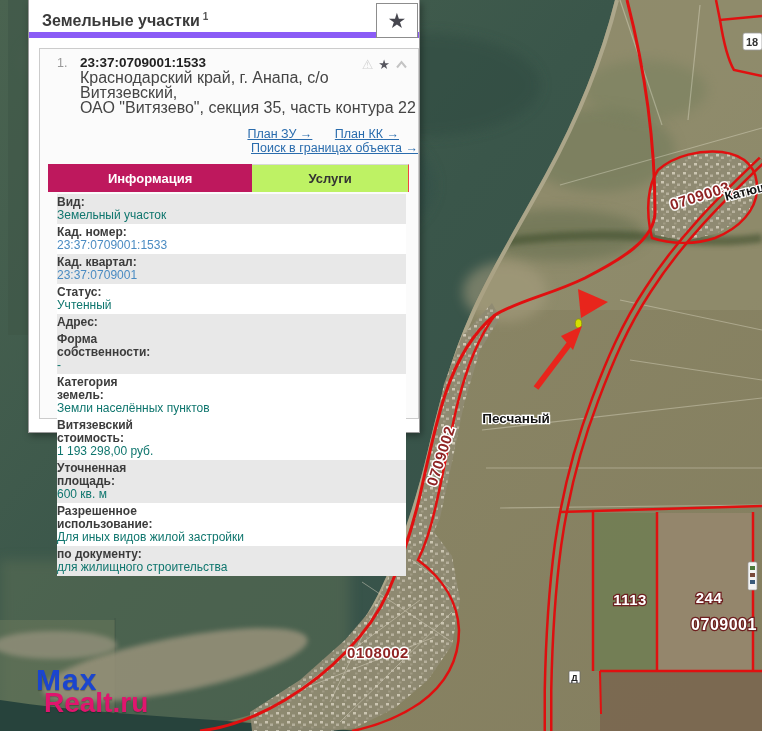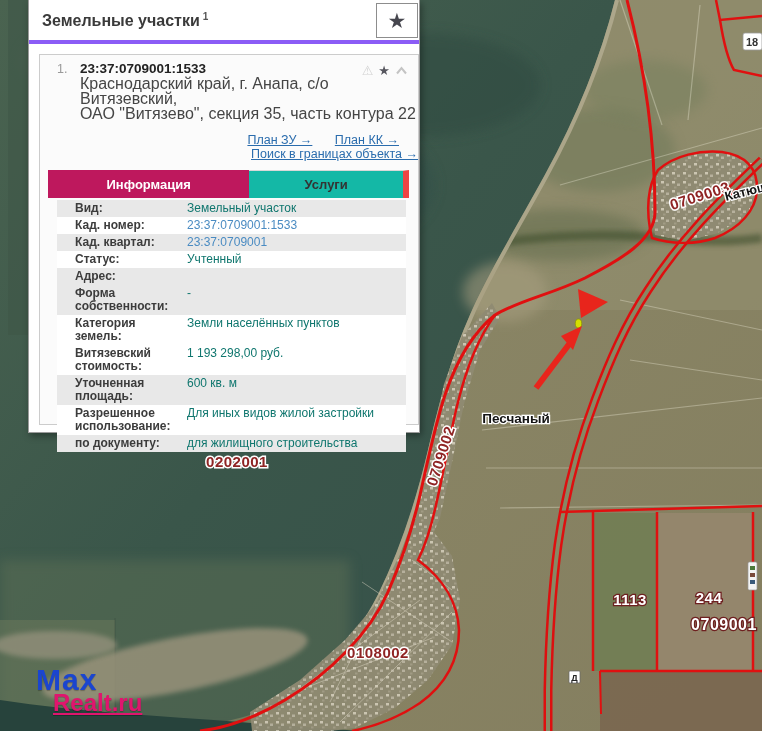--- a/index.html
+++ b/index.html
@@ -6,49 +6,49 @@
   #stage{position:relative;width:762px;height:731px;overflow:hidden;font-family:"Liberation Sans",sans-serif;background:#898766;}
   #stage *{box-sizing:border-box;}
   svg text{font-family:"Liberation Sans",sans-serif;}
   .mlbl{font-weight:bold;fill:#8f2424;stroke:#ffffff;stroke-width:3px;paint-order:stroke;letter-spacing:.5px;}
   .wlbl{font-weight:bold;fill:#ffffff;stroke:#6e2020;stroke-width:2.6px;paint-order:stroke;letter-spacing:.5px;}
   .blbl{font-weight:bold;fill:#141414;stroke:#ffffff;stroke-width:2.6px;paint-order:stroke;}
 
   
   .watermark{position:absolute;left:36px;top:667px;pointer-events:none;line-height:26px;}
   .wm1{font-size:30px;font-weight:bold;color:#1a45d0;letter-spacing:1px;text-shadow:0 1px 1px rgba(0,0,0,.25);}
-  .wm2{font-size:24px;font-weight:bold;color:#e0156e;margin-left:17px;margin-top:-3px;text-shadow:0 1px 1px rgba(0,0,0,.25);text-decoration:underline;}
+  .wm2{font-size:28px;font-weight:bold;color:#e0156e;margin-left:8px;margin-top:-3px;text-shadow:0 1px 1px rgba(0,0,0,.25);}
 
   
   .panel{position:absolute;left:28px;top:0;width:392px;height:433px;background:#fff;border:1px solid #9b9b9b;border-top:none;box-shadow:2px 3px 7px rgba(0,0,0,.35);}
-  .panel-header{height:44px;border-bottom:4px solid #8b5cf6;position:relative;background:#fff;}
+  .panel-header{height:38px;border-bottom:6px solid #8b5cf6;position:relative;background:#fff;}
   .panel-title{padding:11px 0 0 13px;font-size:16px;font-weight:bold;color:#3a3a3a;}
   .panel-title sup{font-size:10px;color:#555;margin-left:3px;font-weight:bold;}
   .fav-btn{position:absolute;top:3px;right:1px;width:42px;height:35px;background:#fff;border:1px solid #8d8d8d;display:flex;align-items:center;justify-content:center;cursor:pointer;}
   .fav-btn .star{font-size:21px;color:#46464e;line-height:1;}
 
   .card{position:relative;margin:10px 2px 0 10px;width:380px;height:371px;background:#fbfbfb;border:1px solid #cccccc;padding-top:6px;}
   .card-head{position:relative;padding-left:40px;}
   .idx{position:absolute;left:17px;top:1px;font-size:12.5px;color:#999;}
   .cad-num{font-size:13.5px;font-weight:bold;color:#222;}
   .addr{font-size:16px;line-height:15px;color:#454545;}
   .links{margin-top:12px;font-size:12.5px;text-align:right;}
   .links .lk{color:#2a6cad;text-decoration:underline;margin-right:19px;cursor:pointer;white-space:nowrap;}
   .links .lk:last-child{margin-right:0;}
   .head-icons{position:absolute;top:3px;right:10px;display:flex;gap:5px;align-items:center;}
   .warn-ic{font-size:13px;color:#d2d2d2;line-height:1;}
   .star-ic{font-size:13px;color:#56565e;line-height:1;}
 
   .tabs{display:flex;margin:9px 9px 0 8px;height:28px;font-size:13px;font-weight:bold;}
   .tab{display:flex;align-items:center;justify-content:center;cursor:pointer;}
   .tab.active{flex:1.31;background:#be185d;color:#fff;}
-  .tab.plain{flex:1;background:#14b8a6;color:#333;border-top:1px solid #d8d8d8;border-right:6px solid #ef4444;}
+  .tab.plain{flex:1;background:#bef264;color:#333;border-top:1px solid #d8d8d8;border-right:1px solid #ef4444;}
 
   .rows{margin:2px 12px 0 17px;font-size:12px;line-height:13px;}
-  .irow{display:flex;padding:2px 4px 2px 18px;}
+  .irow{display:flex;padding:2px 4px 2px 0;flex-direction:column;}
   .irow.odd{background:#e8e8e8;}
   .irow.even{background:#ffffff;}
   .lbl{width:112px;flex:none;font-weight:bold;color:#3c3c3c;padding-right:6px;}
   .val{flex:1;color:#0f766e;}
   .val.lnk{color:#4a8bc2;cursor:pointer;}
 </style>
 </head>
 <body>
 
 <div id="stage">

